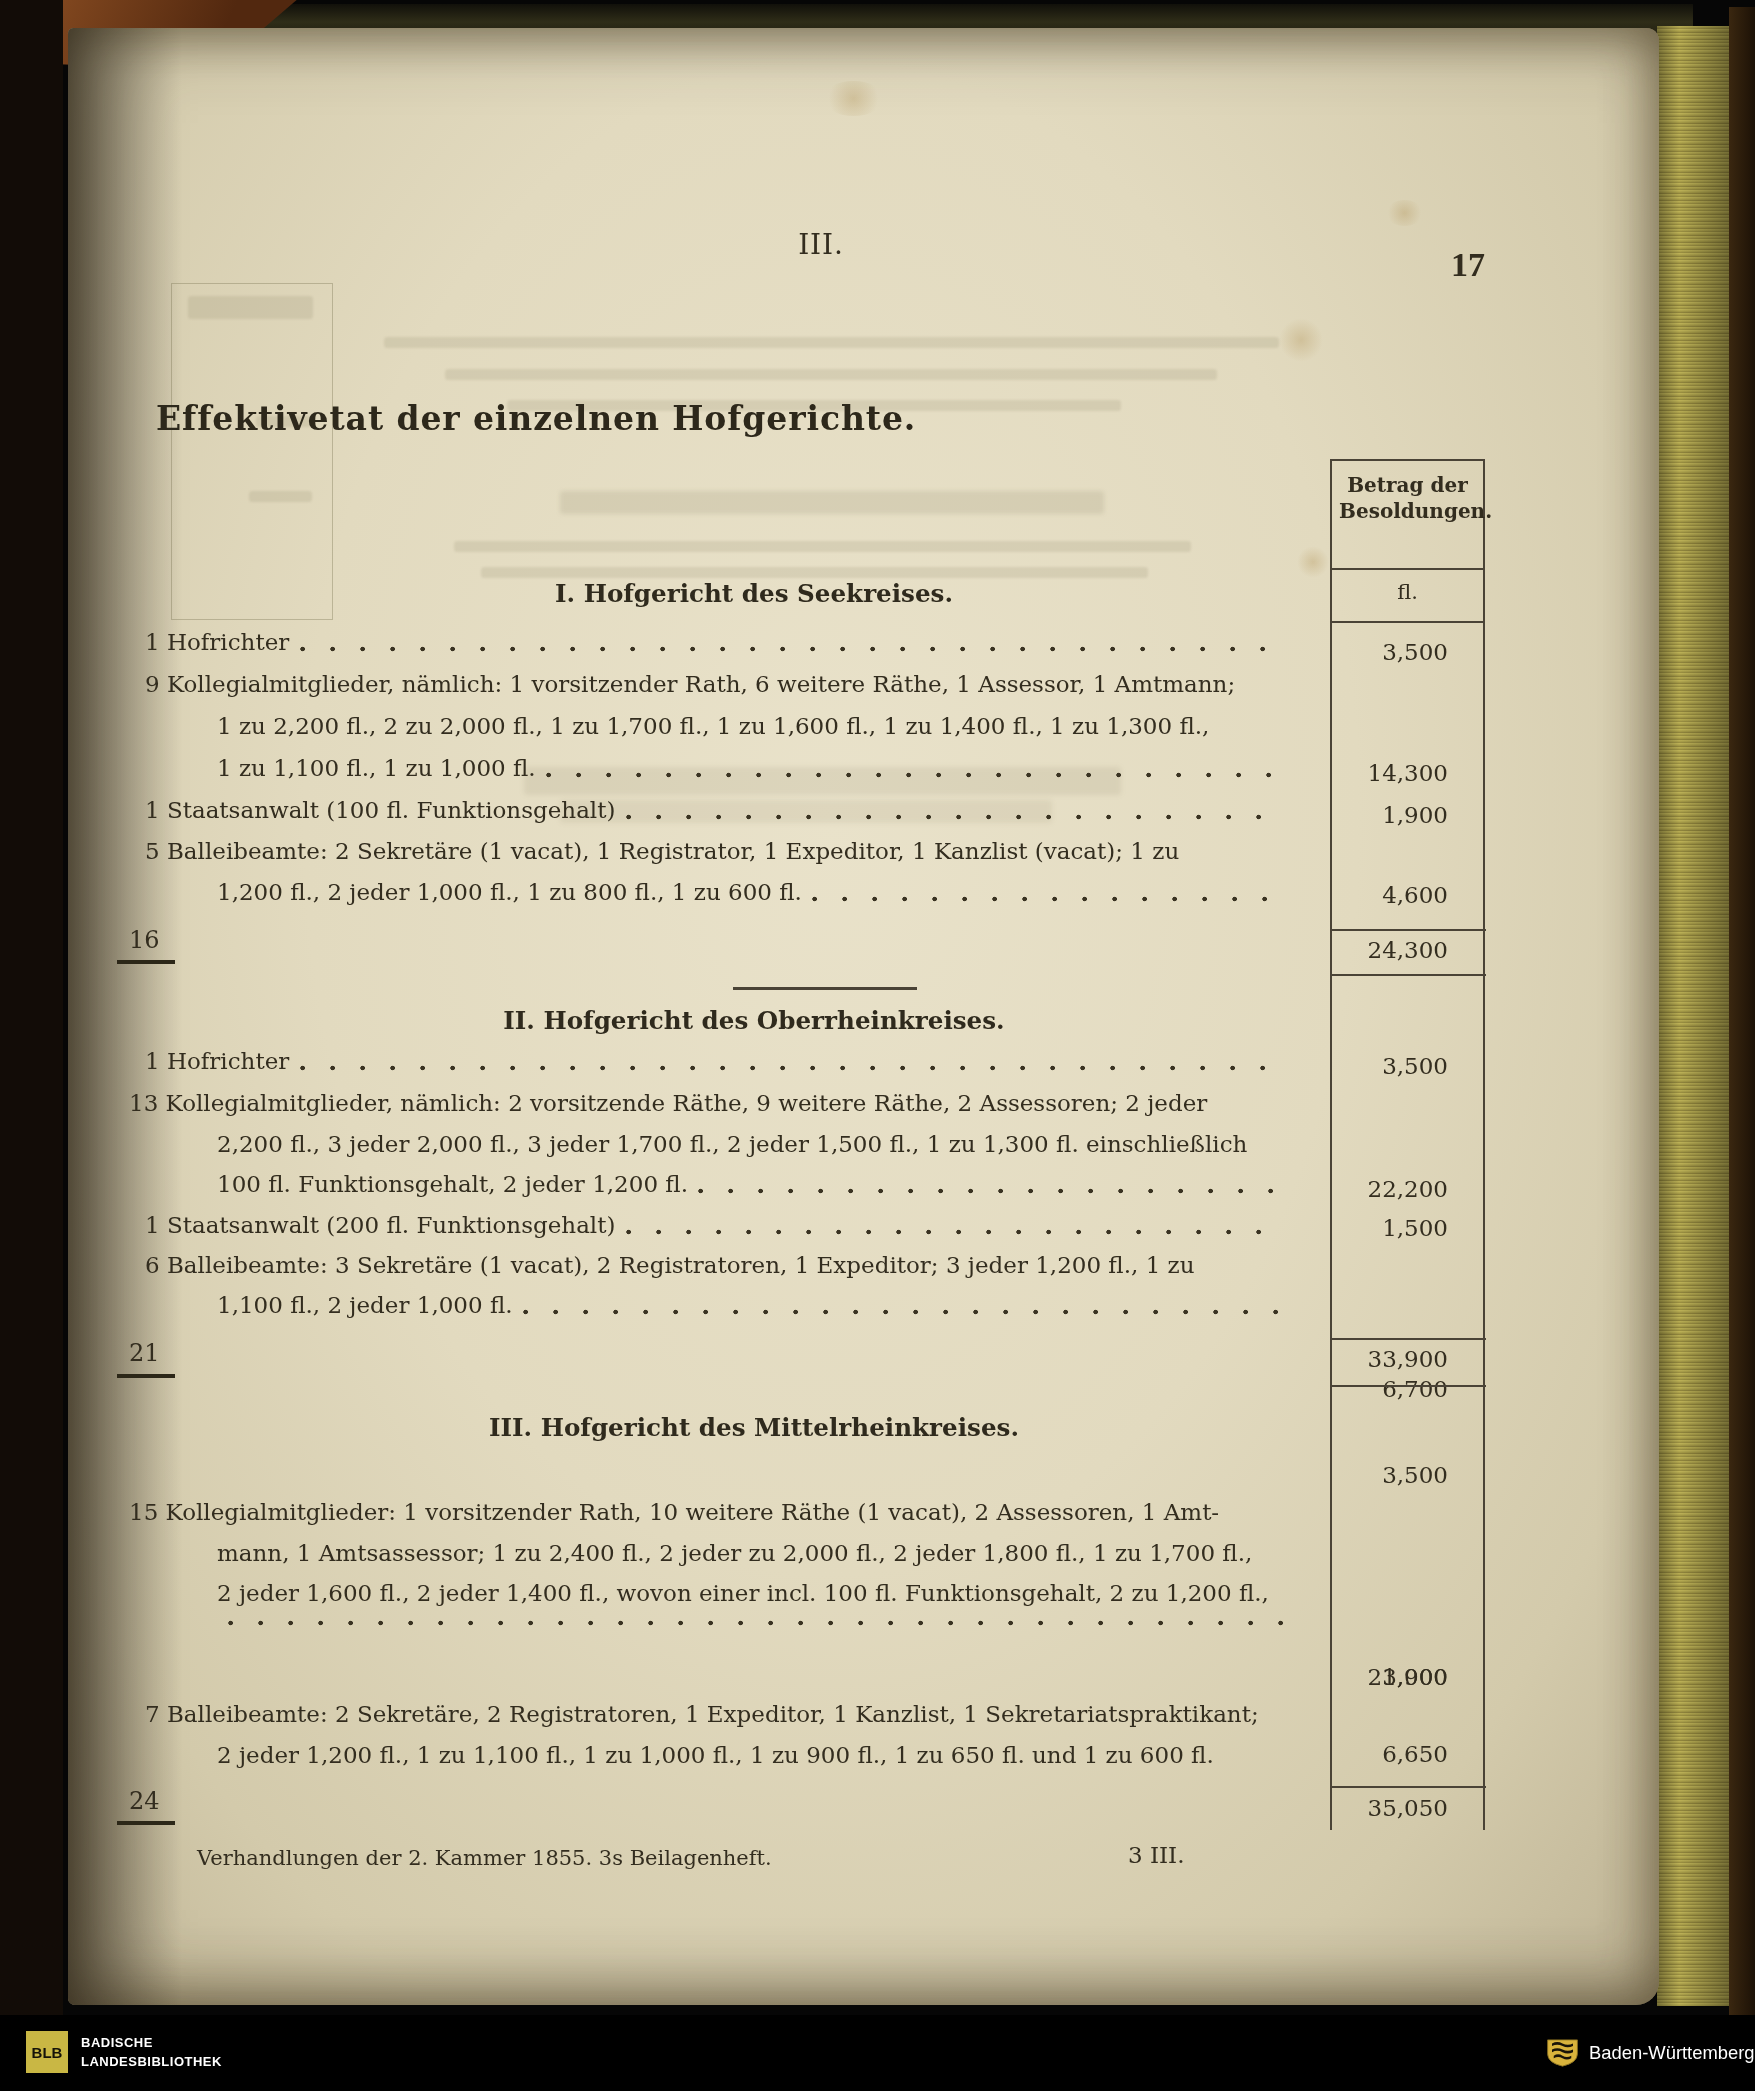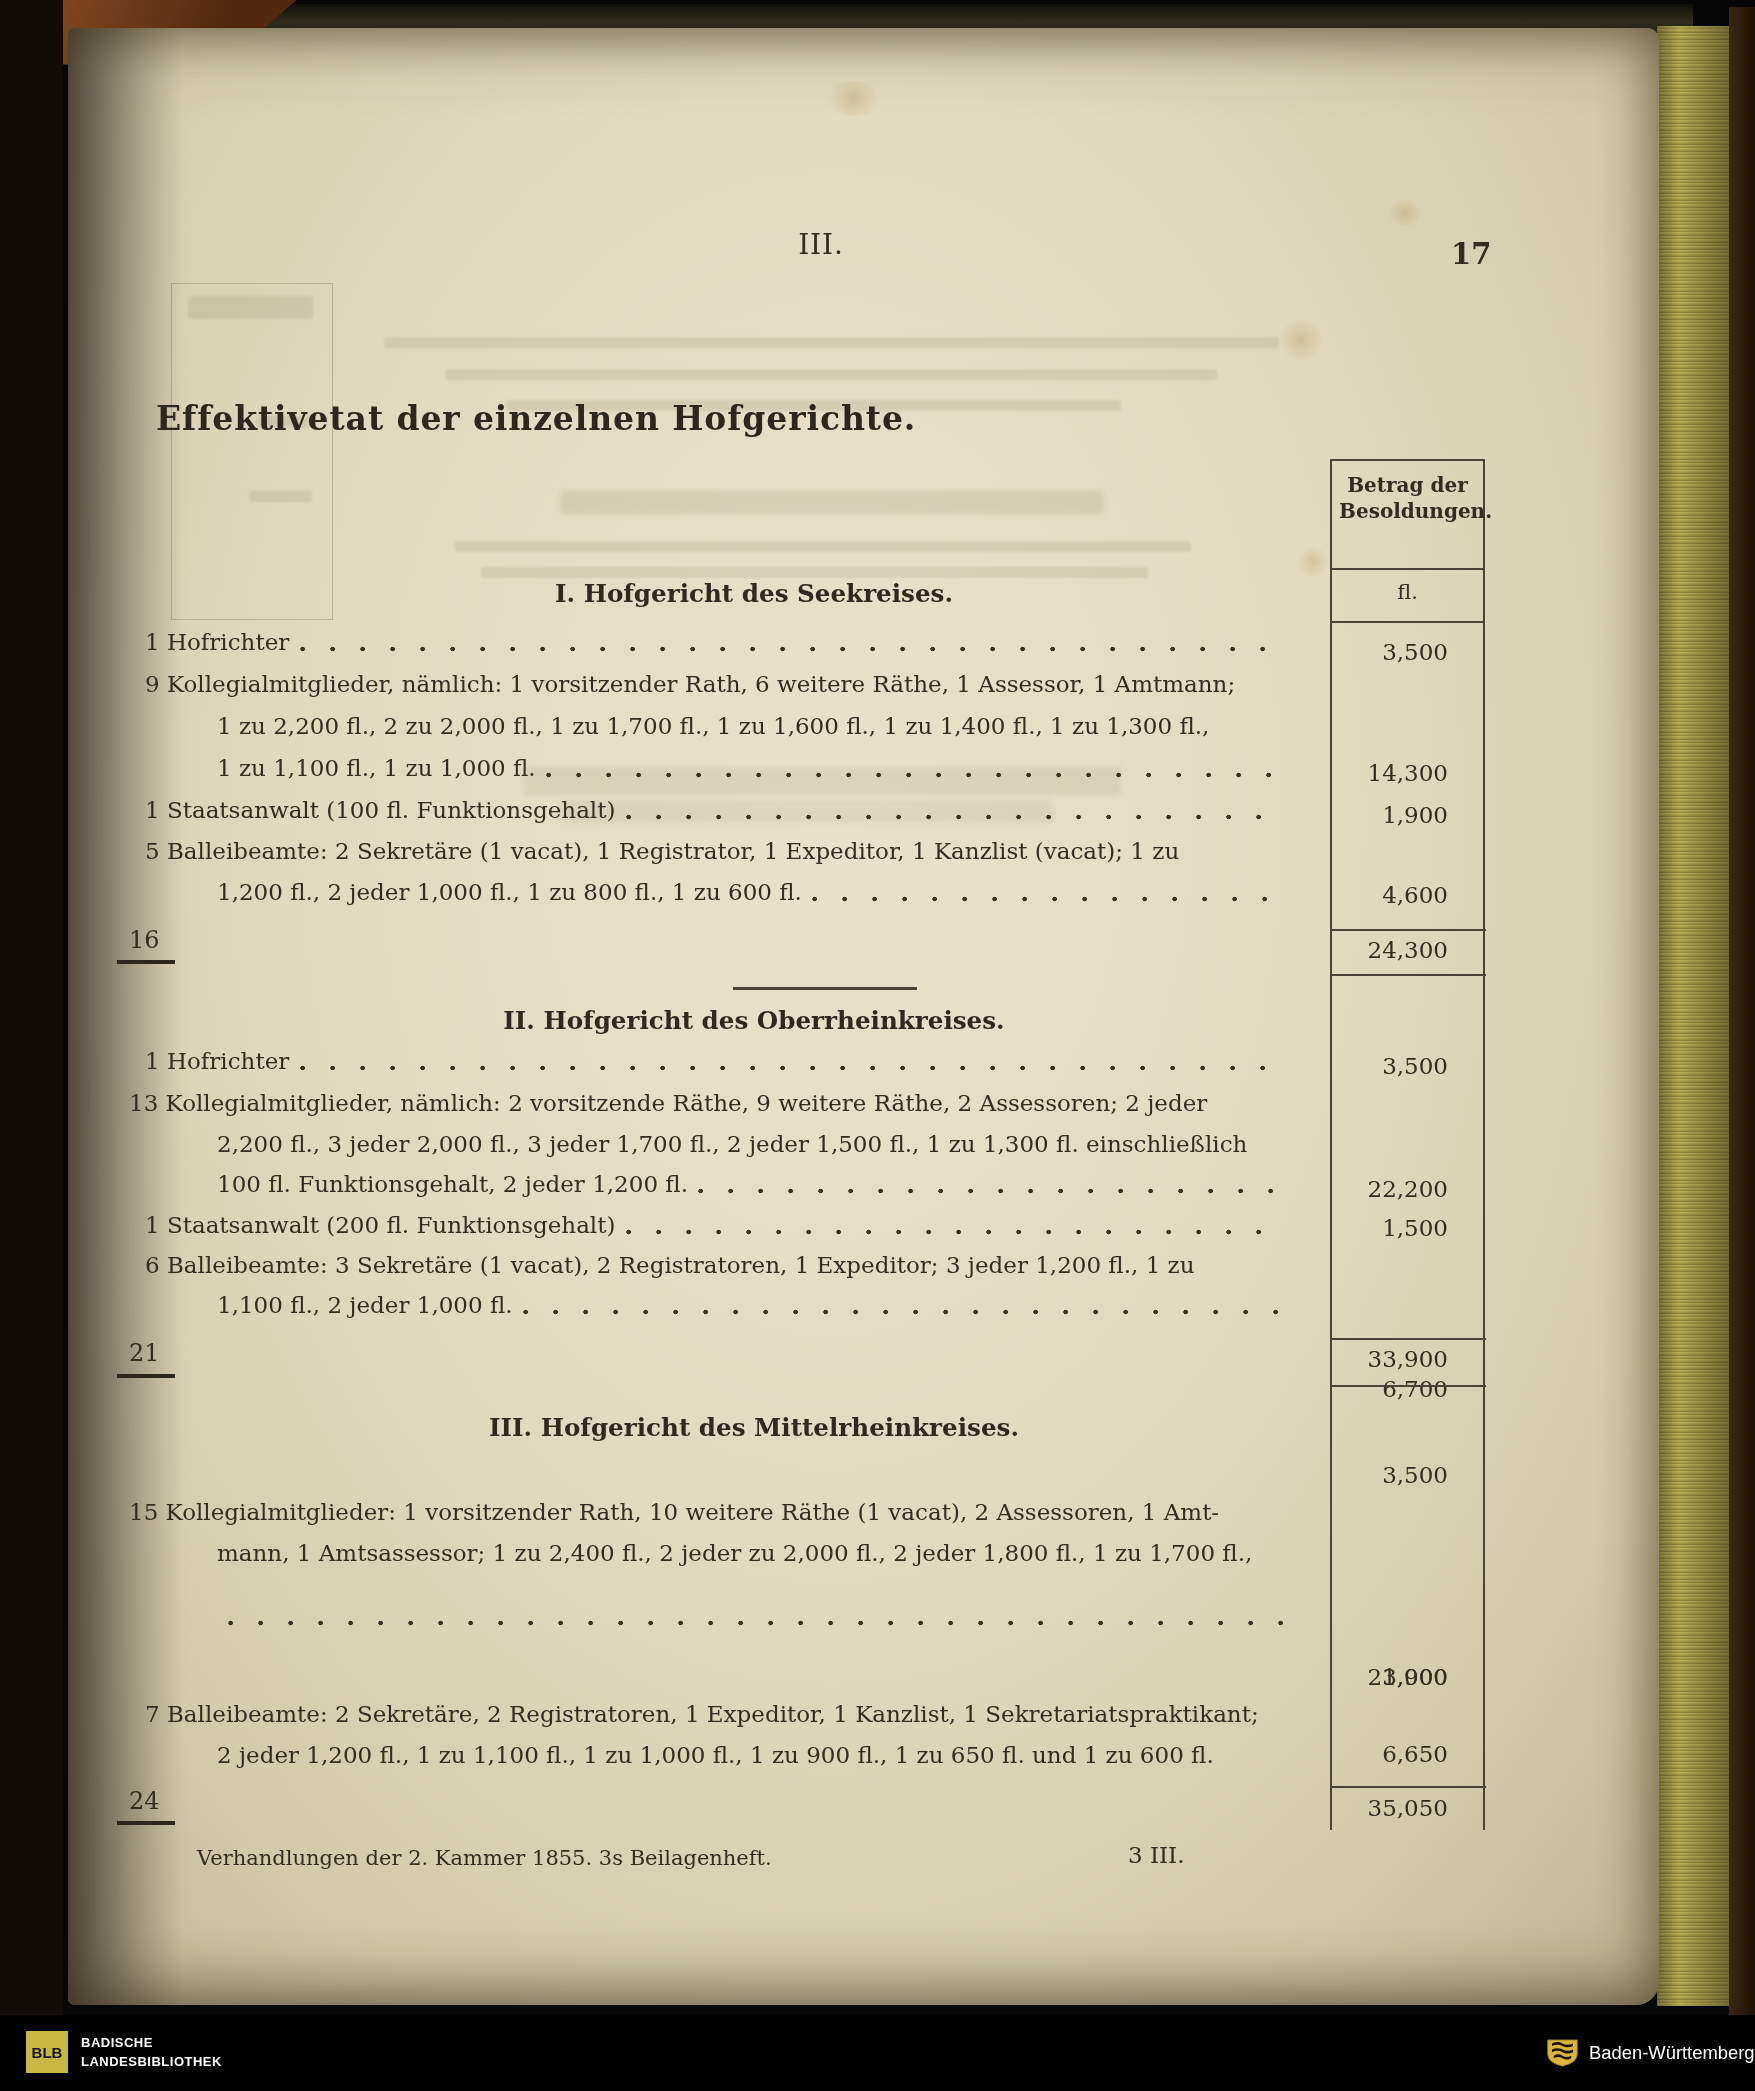--- a/index.html
+++ b/index.html
@@ -37,21 +37,21 @@
     border-radius:5.3px 0 0 7px;}
   
   .ghost{position:absolute;background:rgba(108,100,66,.13);filter:blur(1.3px);border-radius:3.5px;}
   .ghost-box{position:absolute;left:103px;top:255px;width:160px;height:335px;
     border:1.8px solid rgba(115,108,75,.35);}
   .stain{position:absolute;border-radius:50%;
     background:radial-gradient(circle, rgba(158,118,44,.24), rgba(158,118,44,0) 70%);}
   
   .beilage{position:absolute;left:665px;top:200px;width:176px;text-align:center;
     font-size:28px;letter-spacing:0.9px;}
-  .pageno{position:absolute;left:1383px;top:209px;font-size:29px;font-weight:bold;}
+  .pageno{position:absolute;left:1383px;top:218px;font-size:34px;font-weight:bold;font-family:Liberation Serif, serif;}
   .page-title{position:absolute;left:88px;top:371px;width:1329px;
     font-size:33px;font-weight:bold;letter-spacing:0.9px;color:#2d281b;}
   .sec-head{position:absolute;left:63px;width:1246px;text-align:center;
     font-size:24.6px;font-weight:bold;color:#2f2a1d;}
   .ln{position:absolute;display:flex;align-items:baseline;font-size:23px;line-height:30px;overflow:hidden;}
   .ln .t{white-space:nowrap;}
   .n1{left:77px;width:1145px;}
   .n2{left:61px;width:1160px;}
   .cont{left:149px;width:1073px;}
   .dots{flex:1;min-width:0;height:8px;align-self:flex-end;margin:0 7px 4.4px 10.5px;
@@ -204,20 +204,23 @@
   <div class="colrule" style="top:1357px;"></div>
 
   <div class="sec-head" style="top:1385px;">III. Hofgericht des Mittelrheinkreises.</div>
 
   <div class="ln n2" style="top:1469px;">
       <span class="t">15 Kollegialmitglieder: 1 vorsitzender Rath, 10 weitere Räthe (1 vacat), 2 Assessoren, 1 Amt-</span>
     </div>
   <div class="ln cont" style="top:1510px;">
       <span class="t">mann, 1 Amtsassessor; 1 zu 2,400 fl., 2 jeder zu 2,000 fl., 2 jeder 1,800 fl., 1 zu 1,700 fl.,</span>
     </div>
+  <div class="ln cont" style="top:1550px;">
+      <span class="t">2 jeder 1,600 fl., 2 jeder 1,400 fl., wovon einer incl. 100 fl. Funktionsgehalt, 2 zu 1,200 fl.,</span>
+    </div>
   <div class="ln cont" style="top:1591px;">
       <span class="dots"></span>
     </div>
   <div class="ln n1" style="top:1671px;">
       <span class="t">7 Balleibeamte: 2 Sekretäre, 2 Registratoren, 1 Expeditor, 1 Kanzlist, 1 Sekretariatspraktikant;</span>
     </div>
   <div class="ln cont" style="top:1712px;">
       <span class="t">2 jeder 1,200 fl., 1 zu 1,100 fl., 1 zu 1,000 fl., 1 zu 900 fl., 1 zu 650 fl. und 1 zu 600 fl.</span>
     </div>
 

